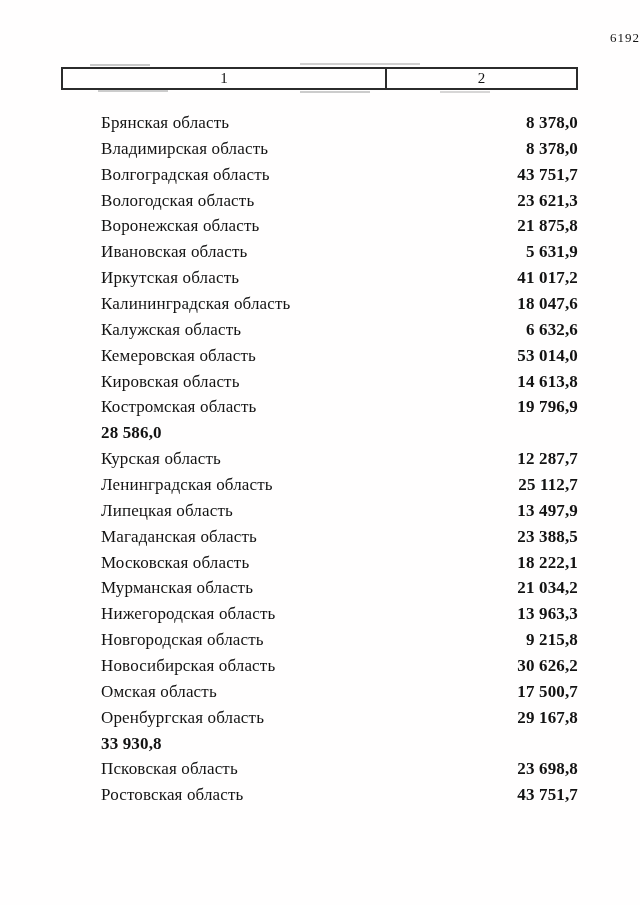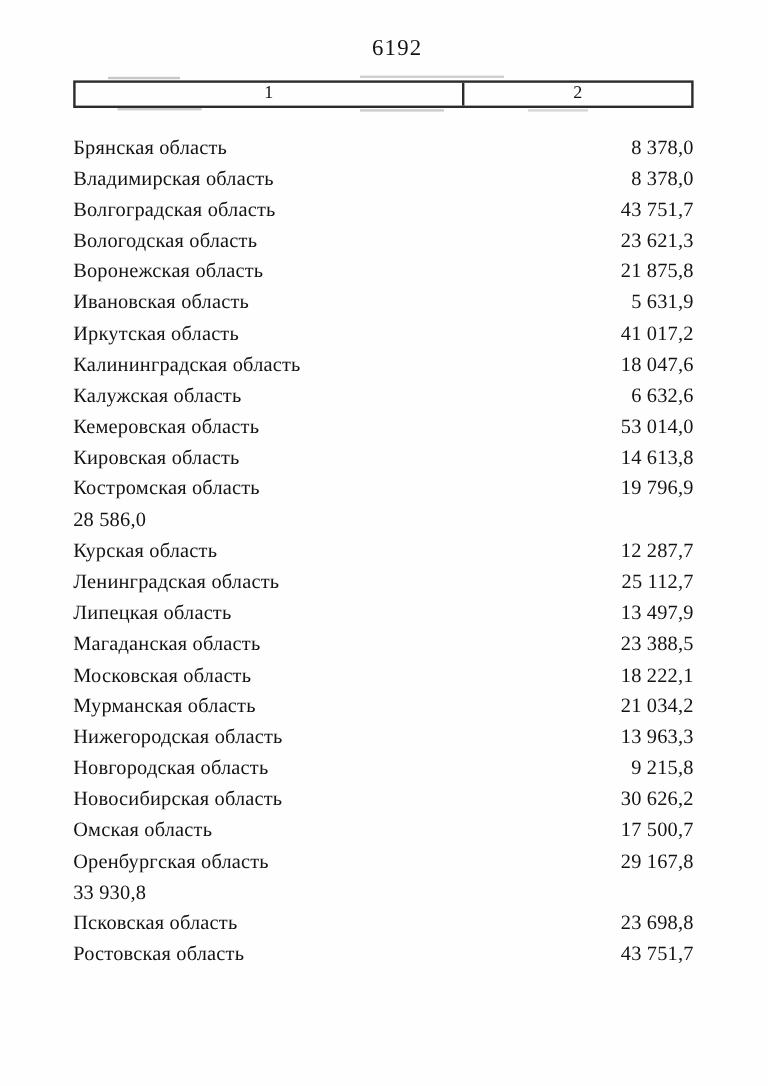--- a/index.html
+++ b/index.html
@@ -16,22 +16,22 @@
     font-family: "Liberation Serif", serif;
     color: #131313;
   }
   .page-number {
     position: absolute;
     top: 30px;
     left: 0;
     width: 100%;
     box-sizing: border-box;
     padding-left: 22px;          
-    text-align: center;
-    font-size: 19px;
+    text-align: right;
+    font-size: 13px;
     letter-spacing: 1px;
   }
   .header-table {
     position: absolute;
     left: 61px;
     top: 67px;
     width: 517px;
     height: 23px;
     box-sizing: border-box;
     border: 2px solid #2b2b2b;
@@ -69,23 +69,24 @@
     width: 517px;
   }
   .row {
     height: 25.86px;
     display: flex;
     justify-content: space-between;
     align-items: center;
     font-size: 17px;
     white-space: pre;
     letter-spacing: 0.15px;
+    margin-left: 40px;
   }
   .region { text-align: left; }
-  .value  { text-align: left; font-variant-numeric: tabular-nums; }
+  .value  { text-align: left; font-variant-numeric: tabular-nums; font-weight: bold; }
 </style>
 </head>
 <body>
 
 <div class="page">
 
   <div class="page-number">6192</div>
 
   <div class="header-table">
     <div class="header-cell c1">1</div>

